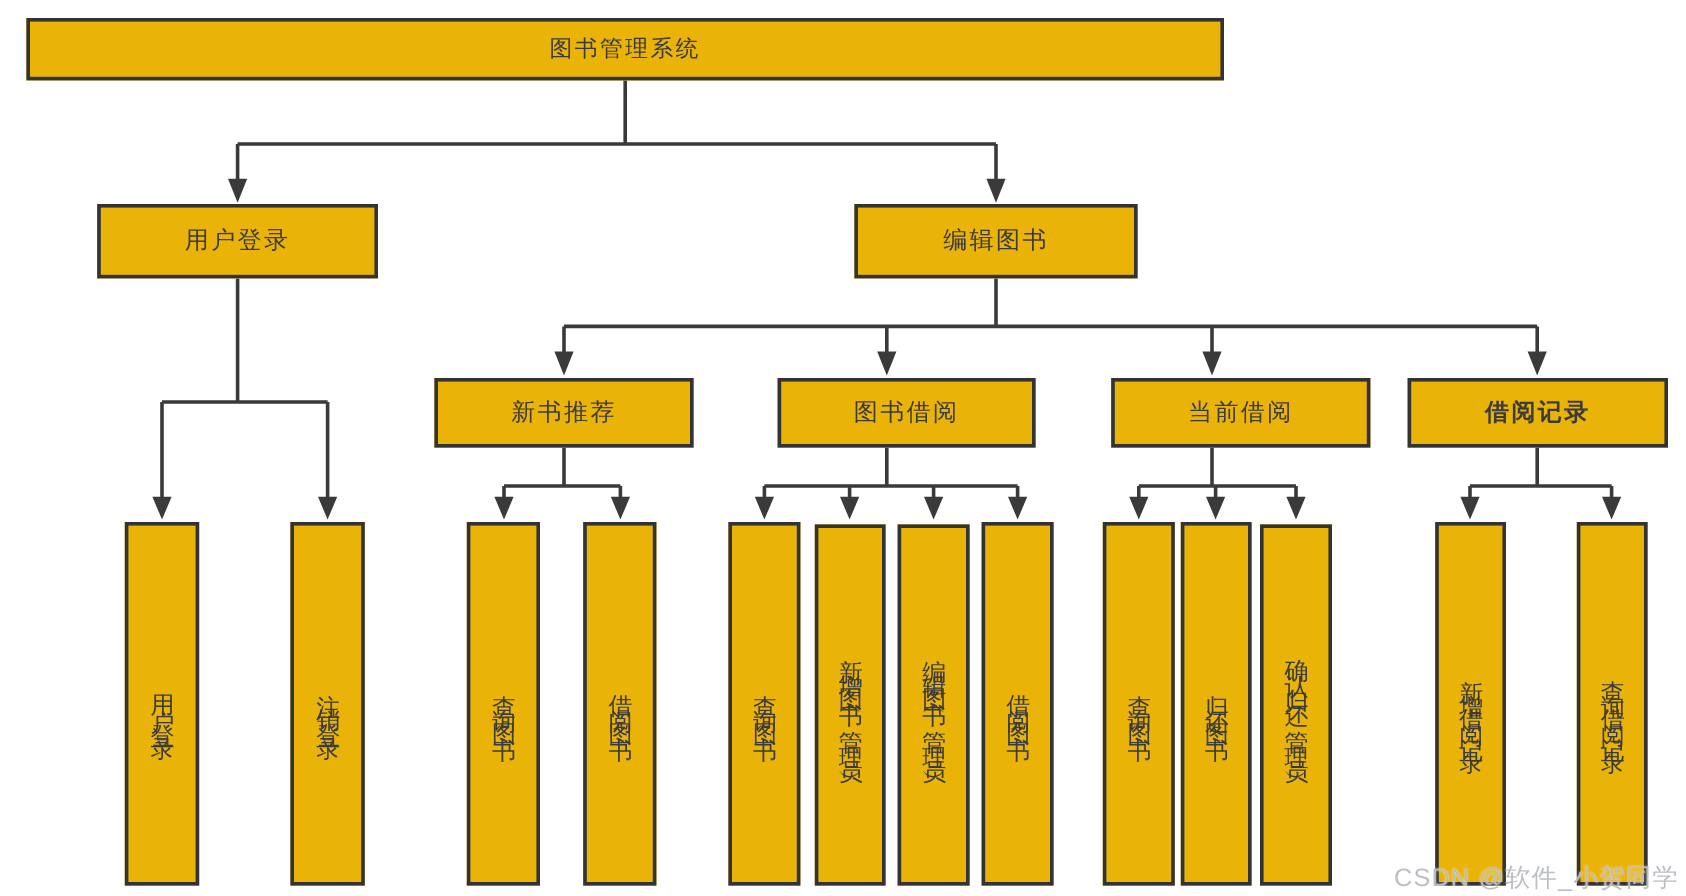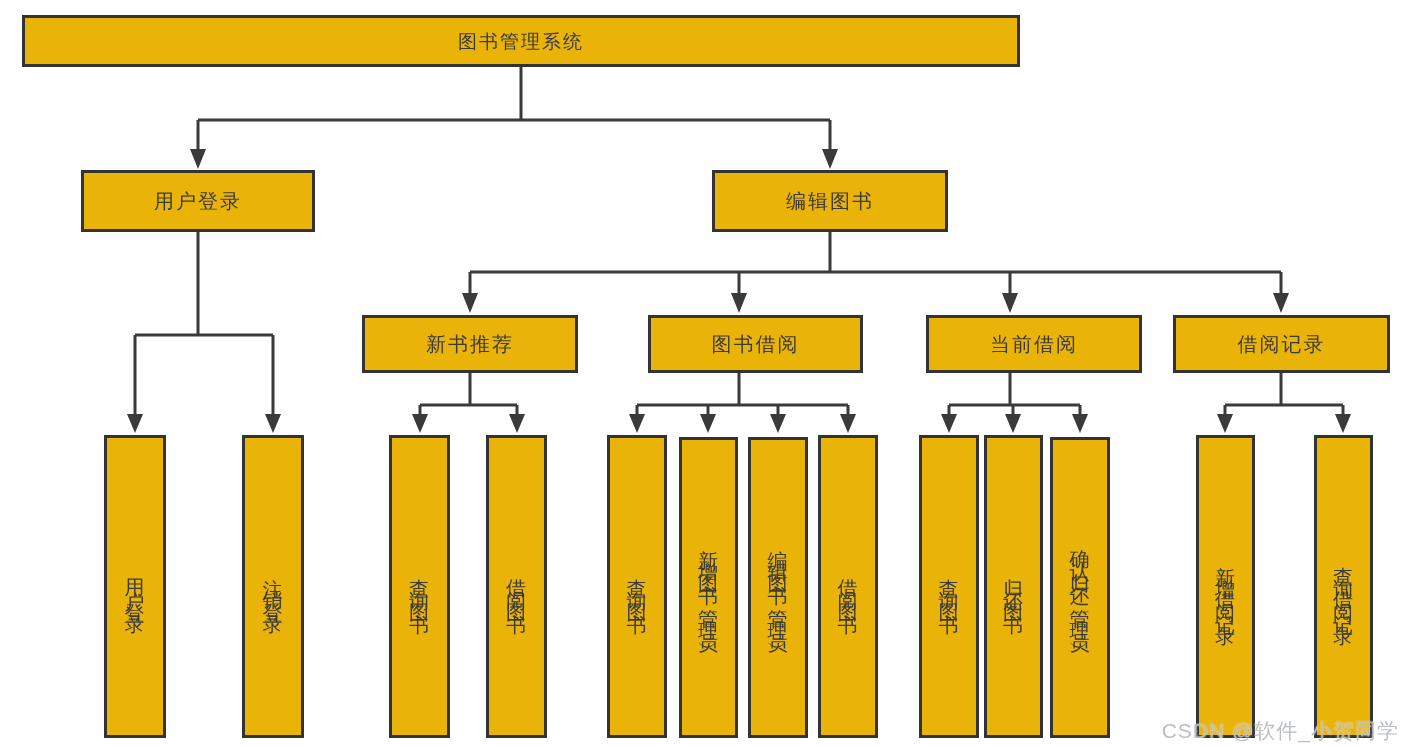--- a/index.html
+++ b/index.html
@@ -82,21 +82,21 @@
 
   <div class="box" style="left:362px; top:315px; width:216px; height:58px;">
     <span>新书推荐</span>
   </div>
   <div class="box" style="left:632px; top:315px; width:215px; height:58px;margin-left:16px;">
     <span>图书借阅</span>
   </div>
   <div class="box" style="left:902px; top:315px; width:216px; height:58px;margin-left:24px;">
     <span>当前借阅</span>
   </div>
-  <div class="box" style="left:1173px; top:315px; width:217px; height:58px;">
+  <div class="box" style="left:1173px; top:315px; width:217px; height:58px;font-weight:bold;">
     <span>借阅记录</span>
   </div>
 
   <div class="box leaf" style="left:104px; top:435px; width:62px; height:303px;">
     <span class="vtext">用户登录</span>
   </div>
   <div class="box leaf" style="left:242px; top:435px; width:62px; height:303px;">
     <span class="vtext">注销登录</span>
   </div>
   <div class="box leaf" style="left:389px; top:435px; width:61px; height:303px;">

